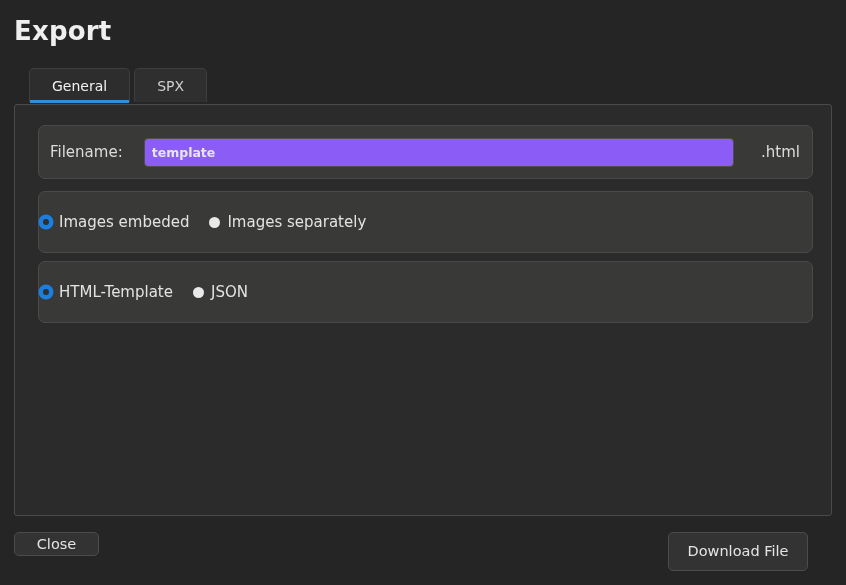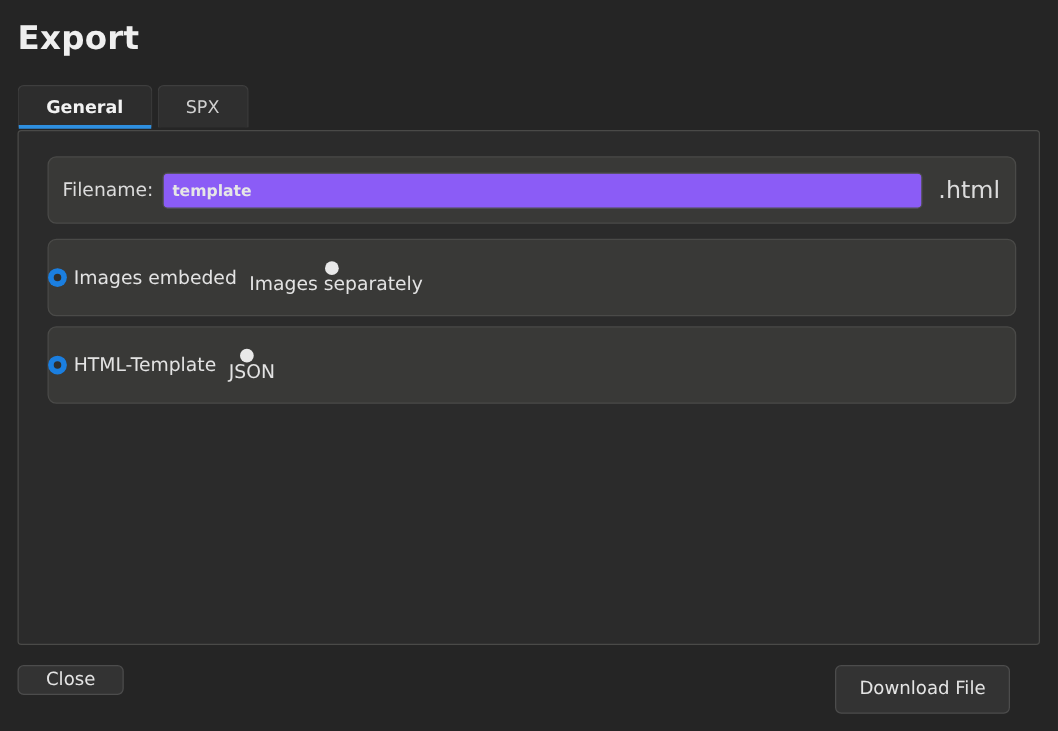--- a/index.html
+++ b/index.html
@@ -47,21 +47,22 @@
     padding: 10px 22px 9px 22px;
     font-size: 14px;
     color: #d0d0d0;
     position: relative;
     cursor: pointer;
     line-height: 1;
   }
   .tab.active {
     background: #2d2d2d;
     color: #f2f2f2;
-    font-weight: bold;
+    font-weight: normal;
+    margin-left: 15px;
   }
   .tab.active::after {
     content: "";
     position: absolute;
     left: 0; right: 0; bottom: -1px;
     height: 3px;
     background: #2e8fe0;
   }
 
   
@@ -86,21 +87,21 @@
   #group-filename { left: 23px; top: 20px; width: 775px; height: 54px; }
   #group-images   { left: 23px; top: 86px; width: 775px; height: 62px; }
   #group-format   { left: 23px; top: 156px; width: 775px; height: 62px; }
 
   
   .filename-row {
     display: flex;
     align-items: center;
     height: 100%;
     padding: 0 12px 0 11px;
-    gap: 1px;
+    gap: 15px;
   }
   .filename-label {
     font-size: 15px;
     color: #dcdcdc;
     margin-right: 6px;
     white-space: nowrap;
   }
   .filename-input {
     flex: 1;
     height: 29px;
@@ -108,40 +109,40 @@
     border: 1px solid #4f4f4d;
     border-radius: 4px;
     color: #e6e6e6;
     font-family: "DejaVu Sans", sans-serif;
     font-size: 12.5px;
     font-weight: bold;
     padding: 0 7px;
     outline: none;
   }
   .filename-ext {
-    font-size: 19px;
+    font-size: 15px;
     color: #dcdcdc;
     margin-left: 12px;
     white-space: nowrap;
   }
 
   
   .radio-row {
     display: flex;
     align-items: center;
     height: 100%;
     padding-left: 0;
   }
   .radio-option {
     display: flex;
     align-items: center;
     cursor: pointer;
     white-space: nowrap;
   }
-  .radio-option + .radio-option { margin-left: 10px; flex-direction: column; }
+  .radio-option + .radio-option { margin-left: 20px; }
 
   .radio-mark {
     width: 14px;
     height: 14px;
     border-radius: 50%;
     flex: 0 0 auto;
     position: relative;
     margin-right: 6px;
   }
   .radio-mark.checked {

